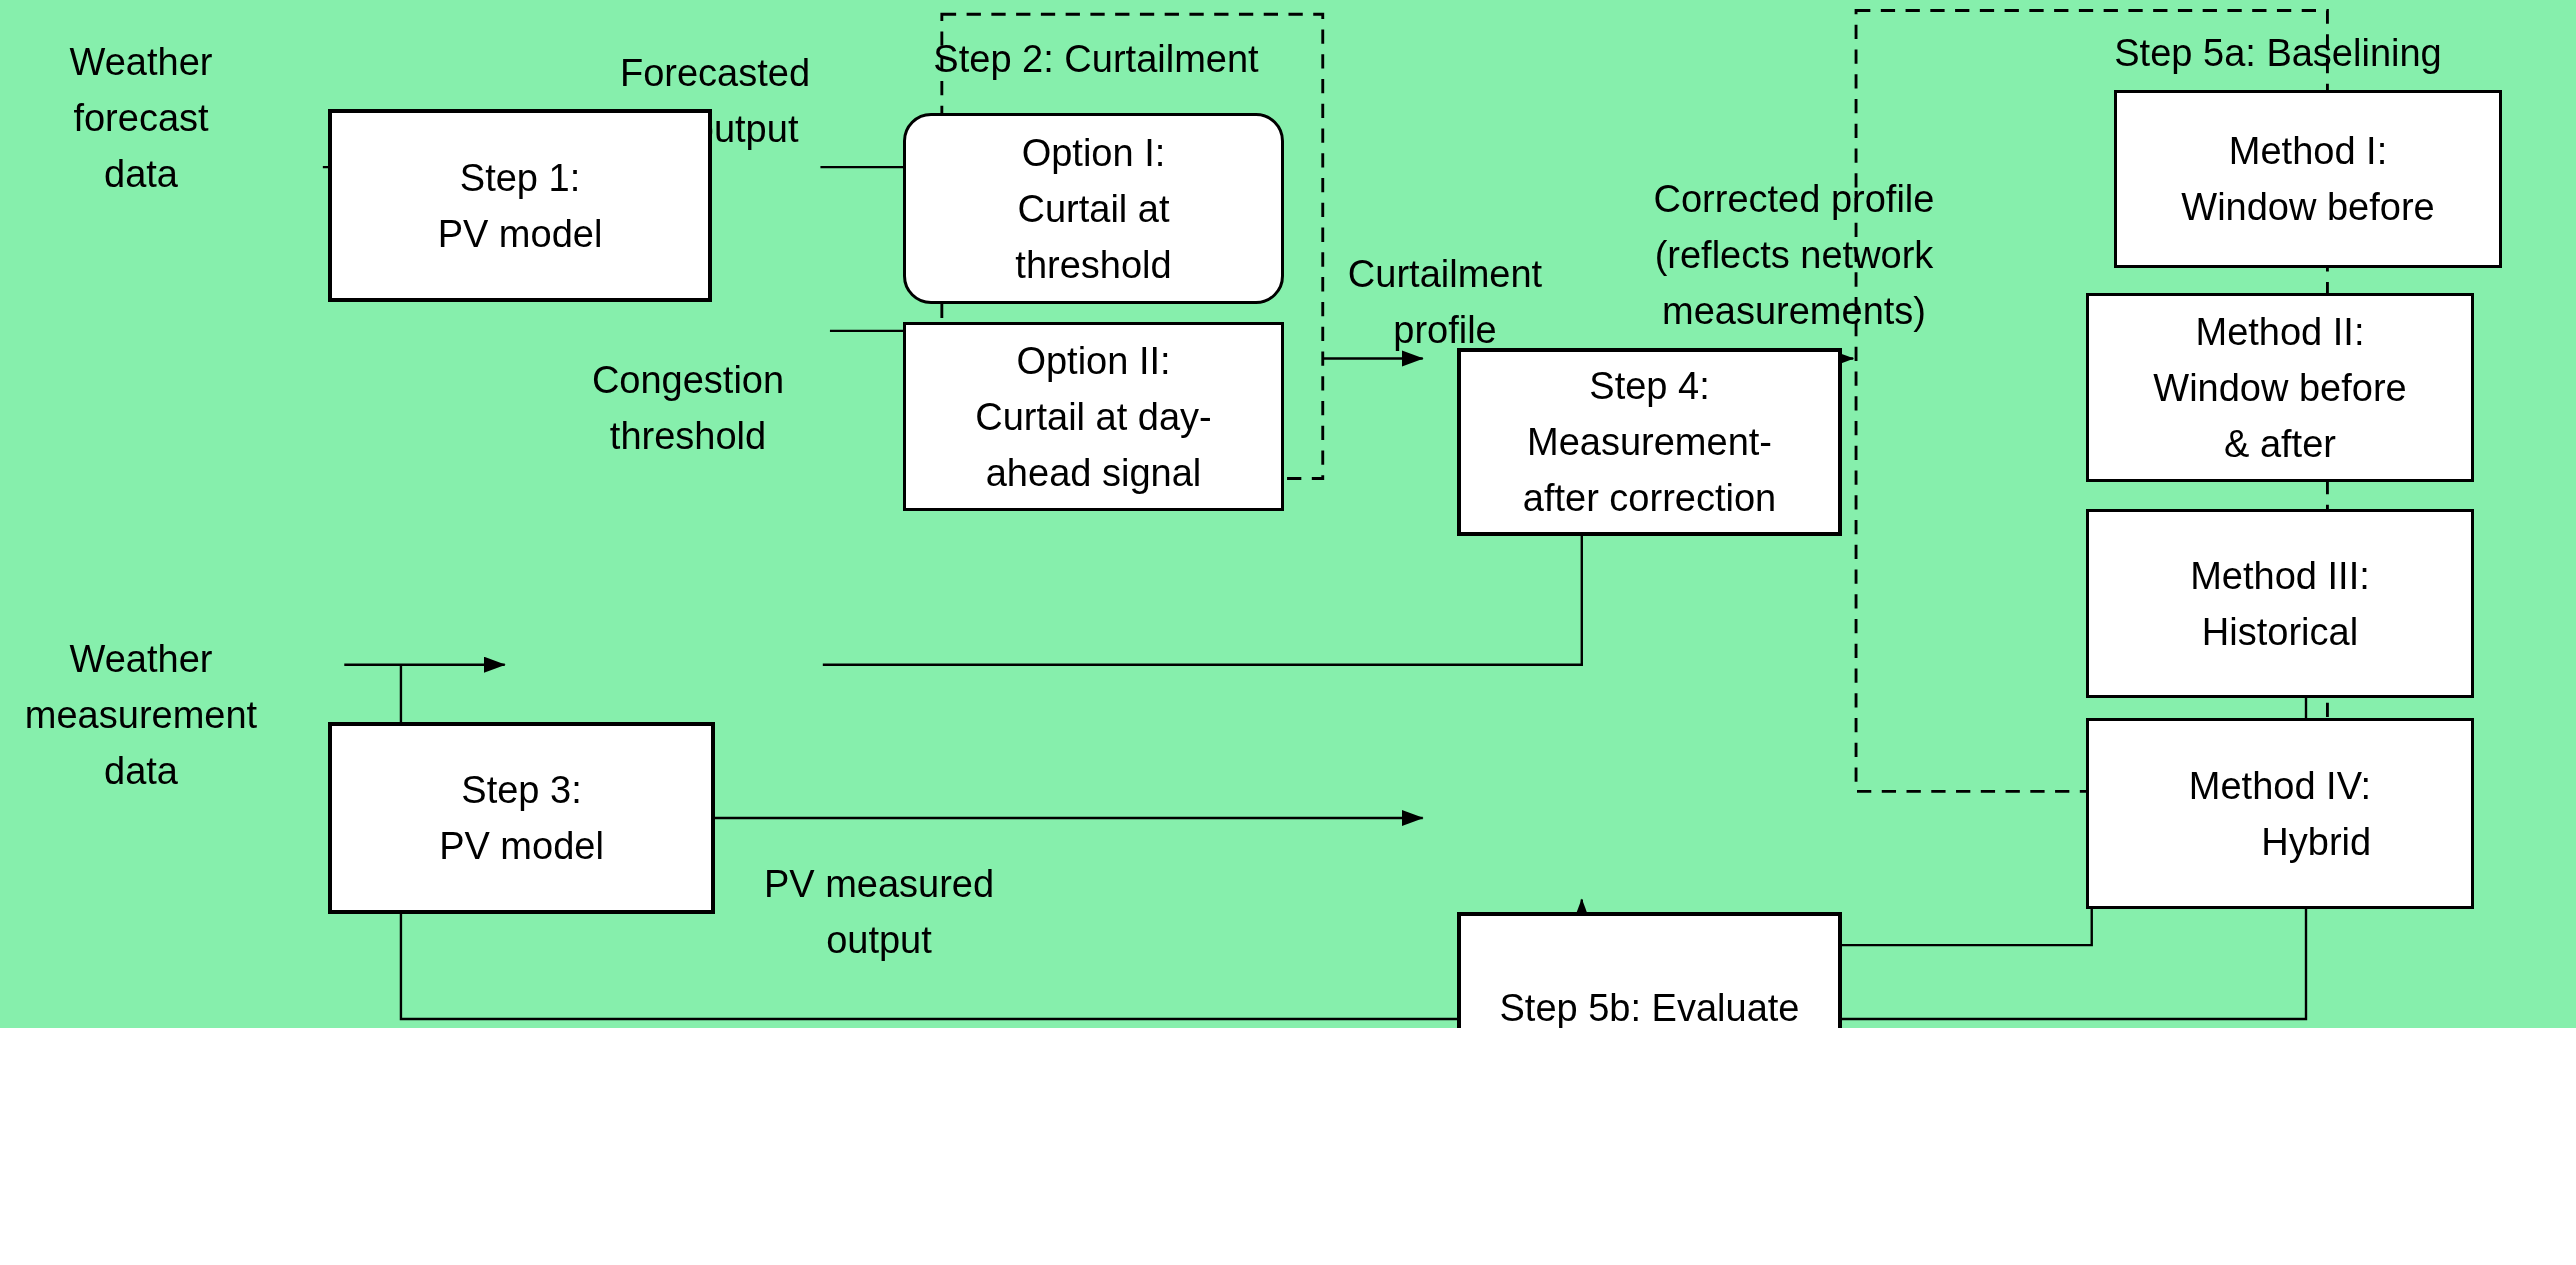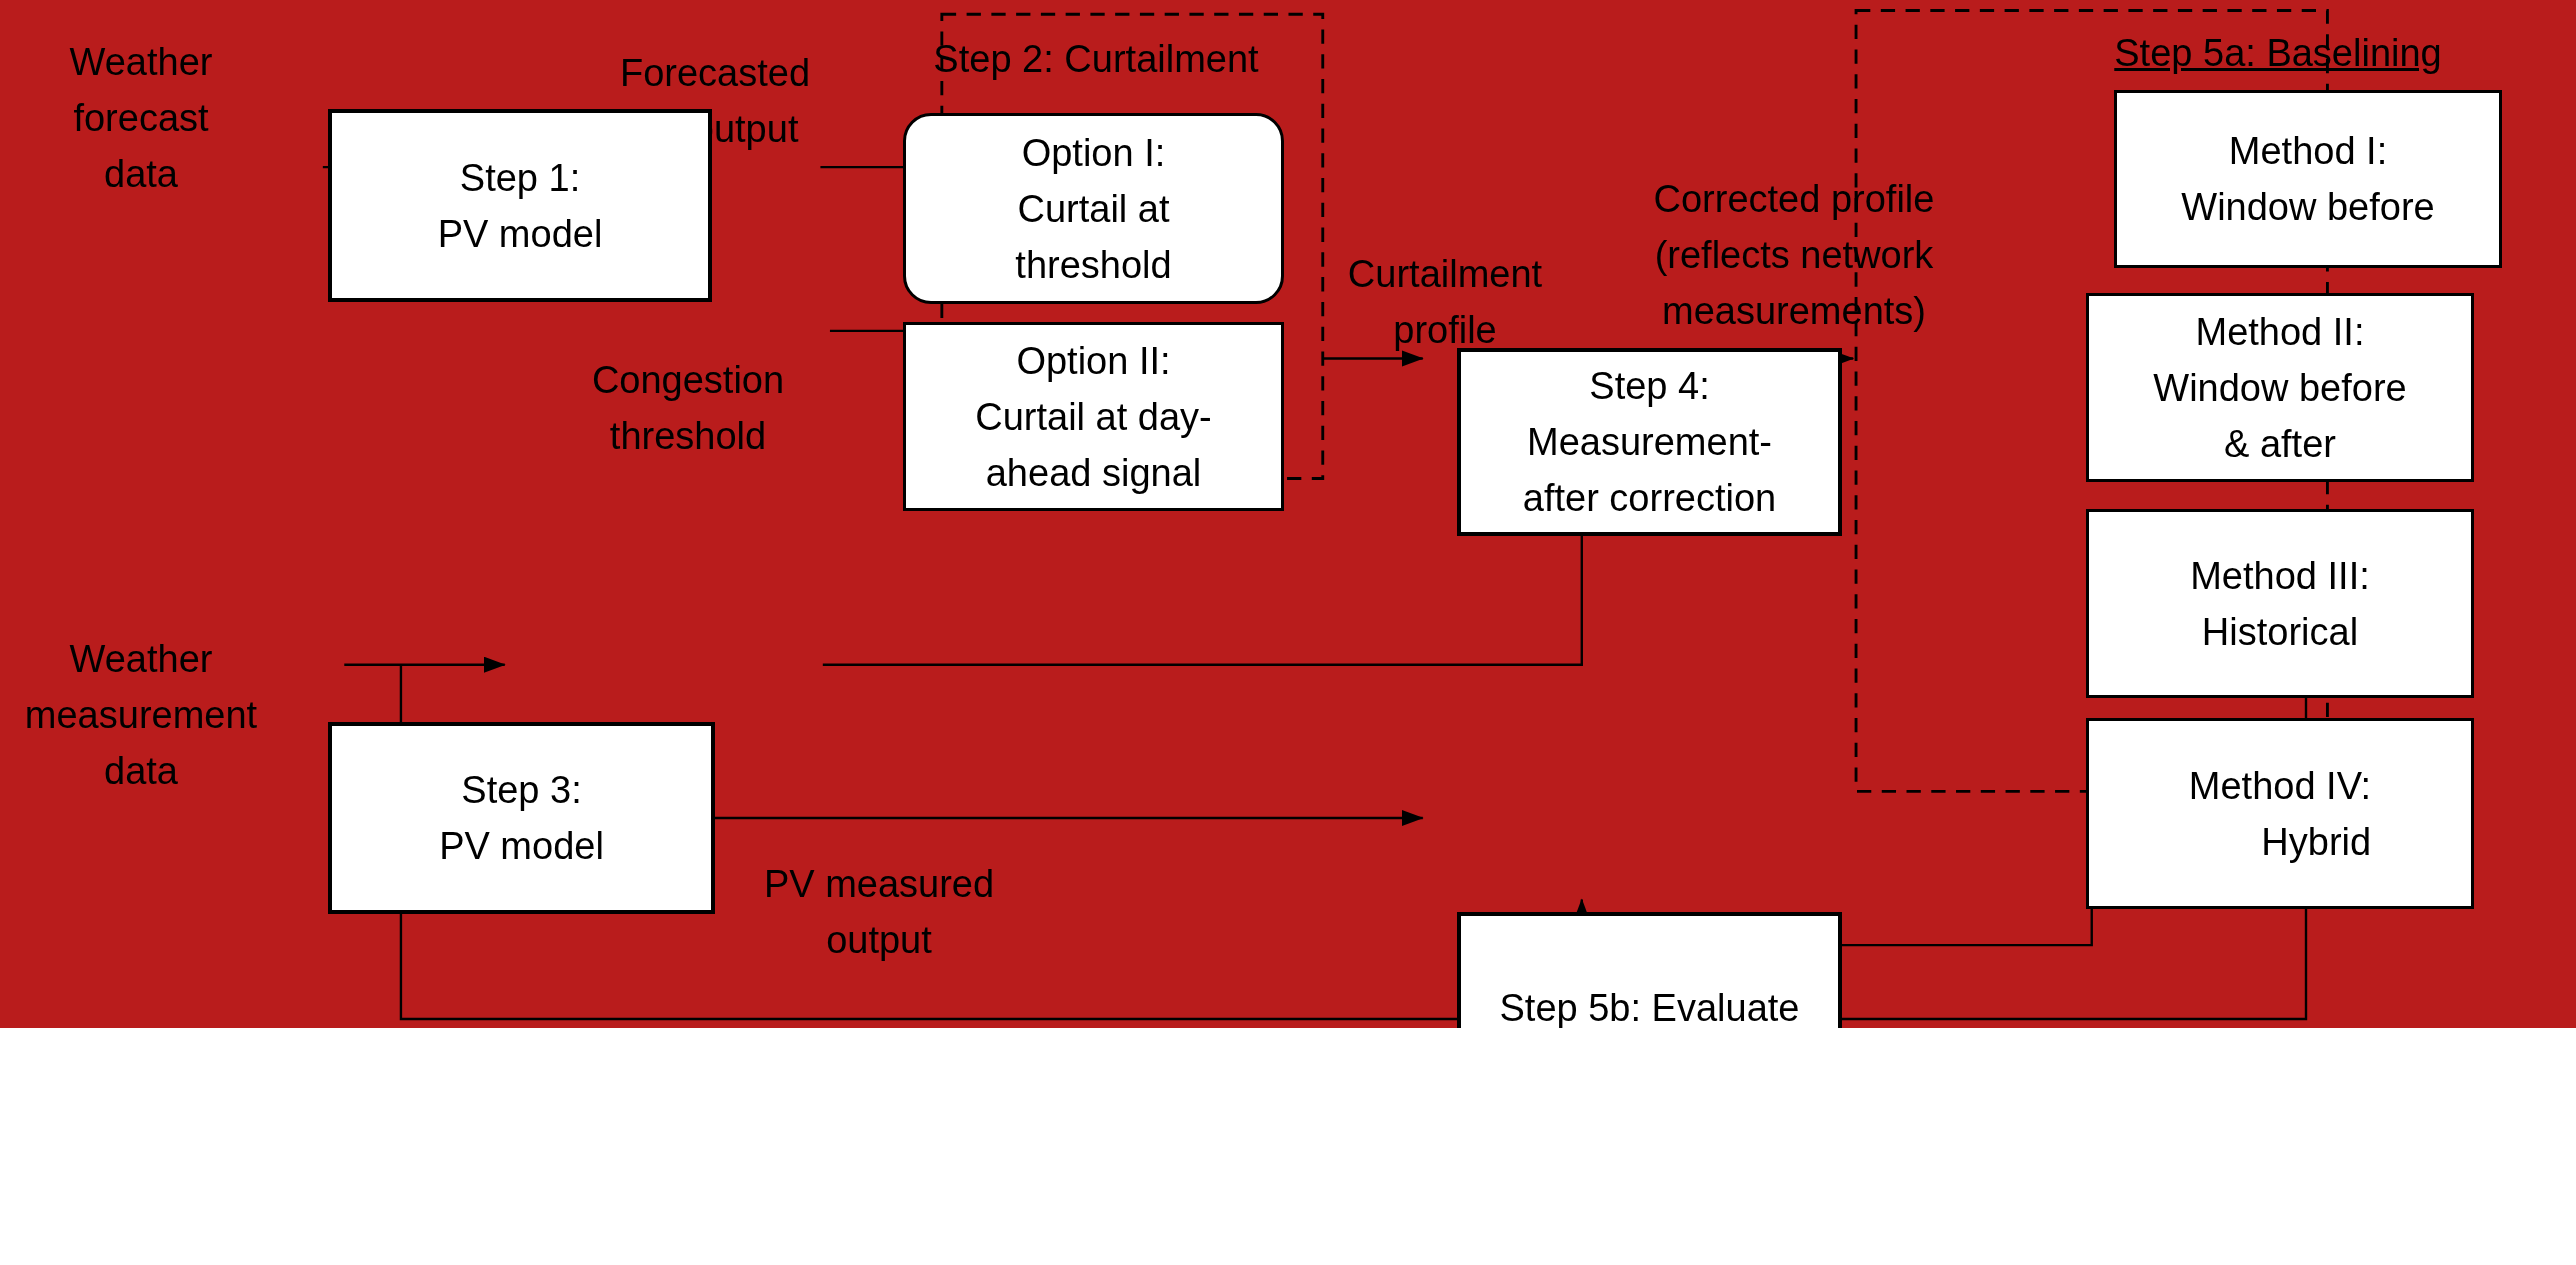--- a/index.html
+++ b/index.html
@@ -1,19 +1,19 @@
 <!DOCTYPE html>
 <html style="font-size:9.4px"><head>
 <meta charset="utf-8">
 <style>
   html,body{margin:0;padding:0;background:#ffffff;}
   #stage{
     position:relative;
     width:2576px;height:1028px;
-    background:#b91c1c;
+    background:#86efac;
     font-family:"Liberation Sans", sans-serif;
     font-size:38px;line-height:56px;color:#000;
     overflow:hidden;
   }
   #connectors{position:absolute;left:0;top:0;width:100%;height:100%;}
   .box{
     position:absolute;box-sizing:border-box;background:#ffffff;
     border:4.7px solid #000;
     display:flex;align-items:center;justify-content:center;
     text-align:center;white-space:pre-line;z-index:2;
@@ -78,21 +78,21 @@
 
   <div class="lbl" style="left:879px;top:856px;">PV measured
 output</div>
 
   <div class="lbl" style="left:141px;top:631px;">Weather
 measurement
 data</div>
 
   <div class="grouptitle" style="left:1096px;top:30.5px;">Step 2: Curtailment</div>
 
-  <div class="grouptitle" style="left:2278px;top:24.6px;text-decoration:underline;">Step 5a: Baselining</div>
+  <div class="grouptitle" style="left:2278px;top:24.6px;">Step 5a: Baselining</div>
 
   <div class="box" style="left:328px;top:109px;width:384px;height:193px;">Step 1:
 PV model</div>
 
   <div class="box inner" style="left:903px;top:113px;width:381px;height:191px;border-radius:28px;">Option I:
 Curtail at
 threshold</div>
 
   <div class="box inner" style="left:903px;top:322px;width:381px;height:189px;">Option II:
 Curtail at day-

